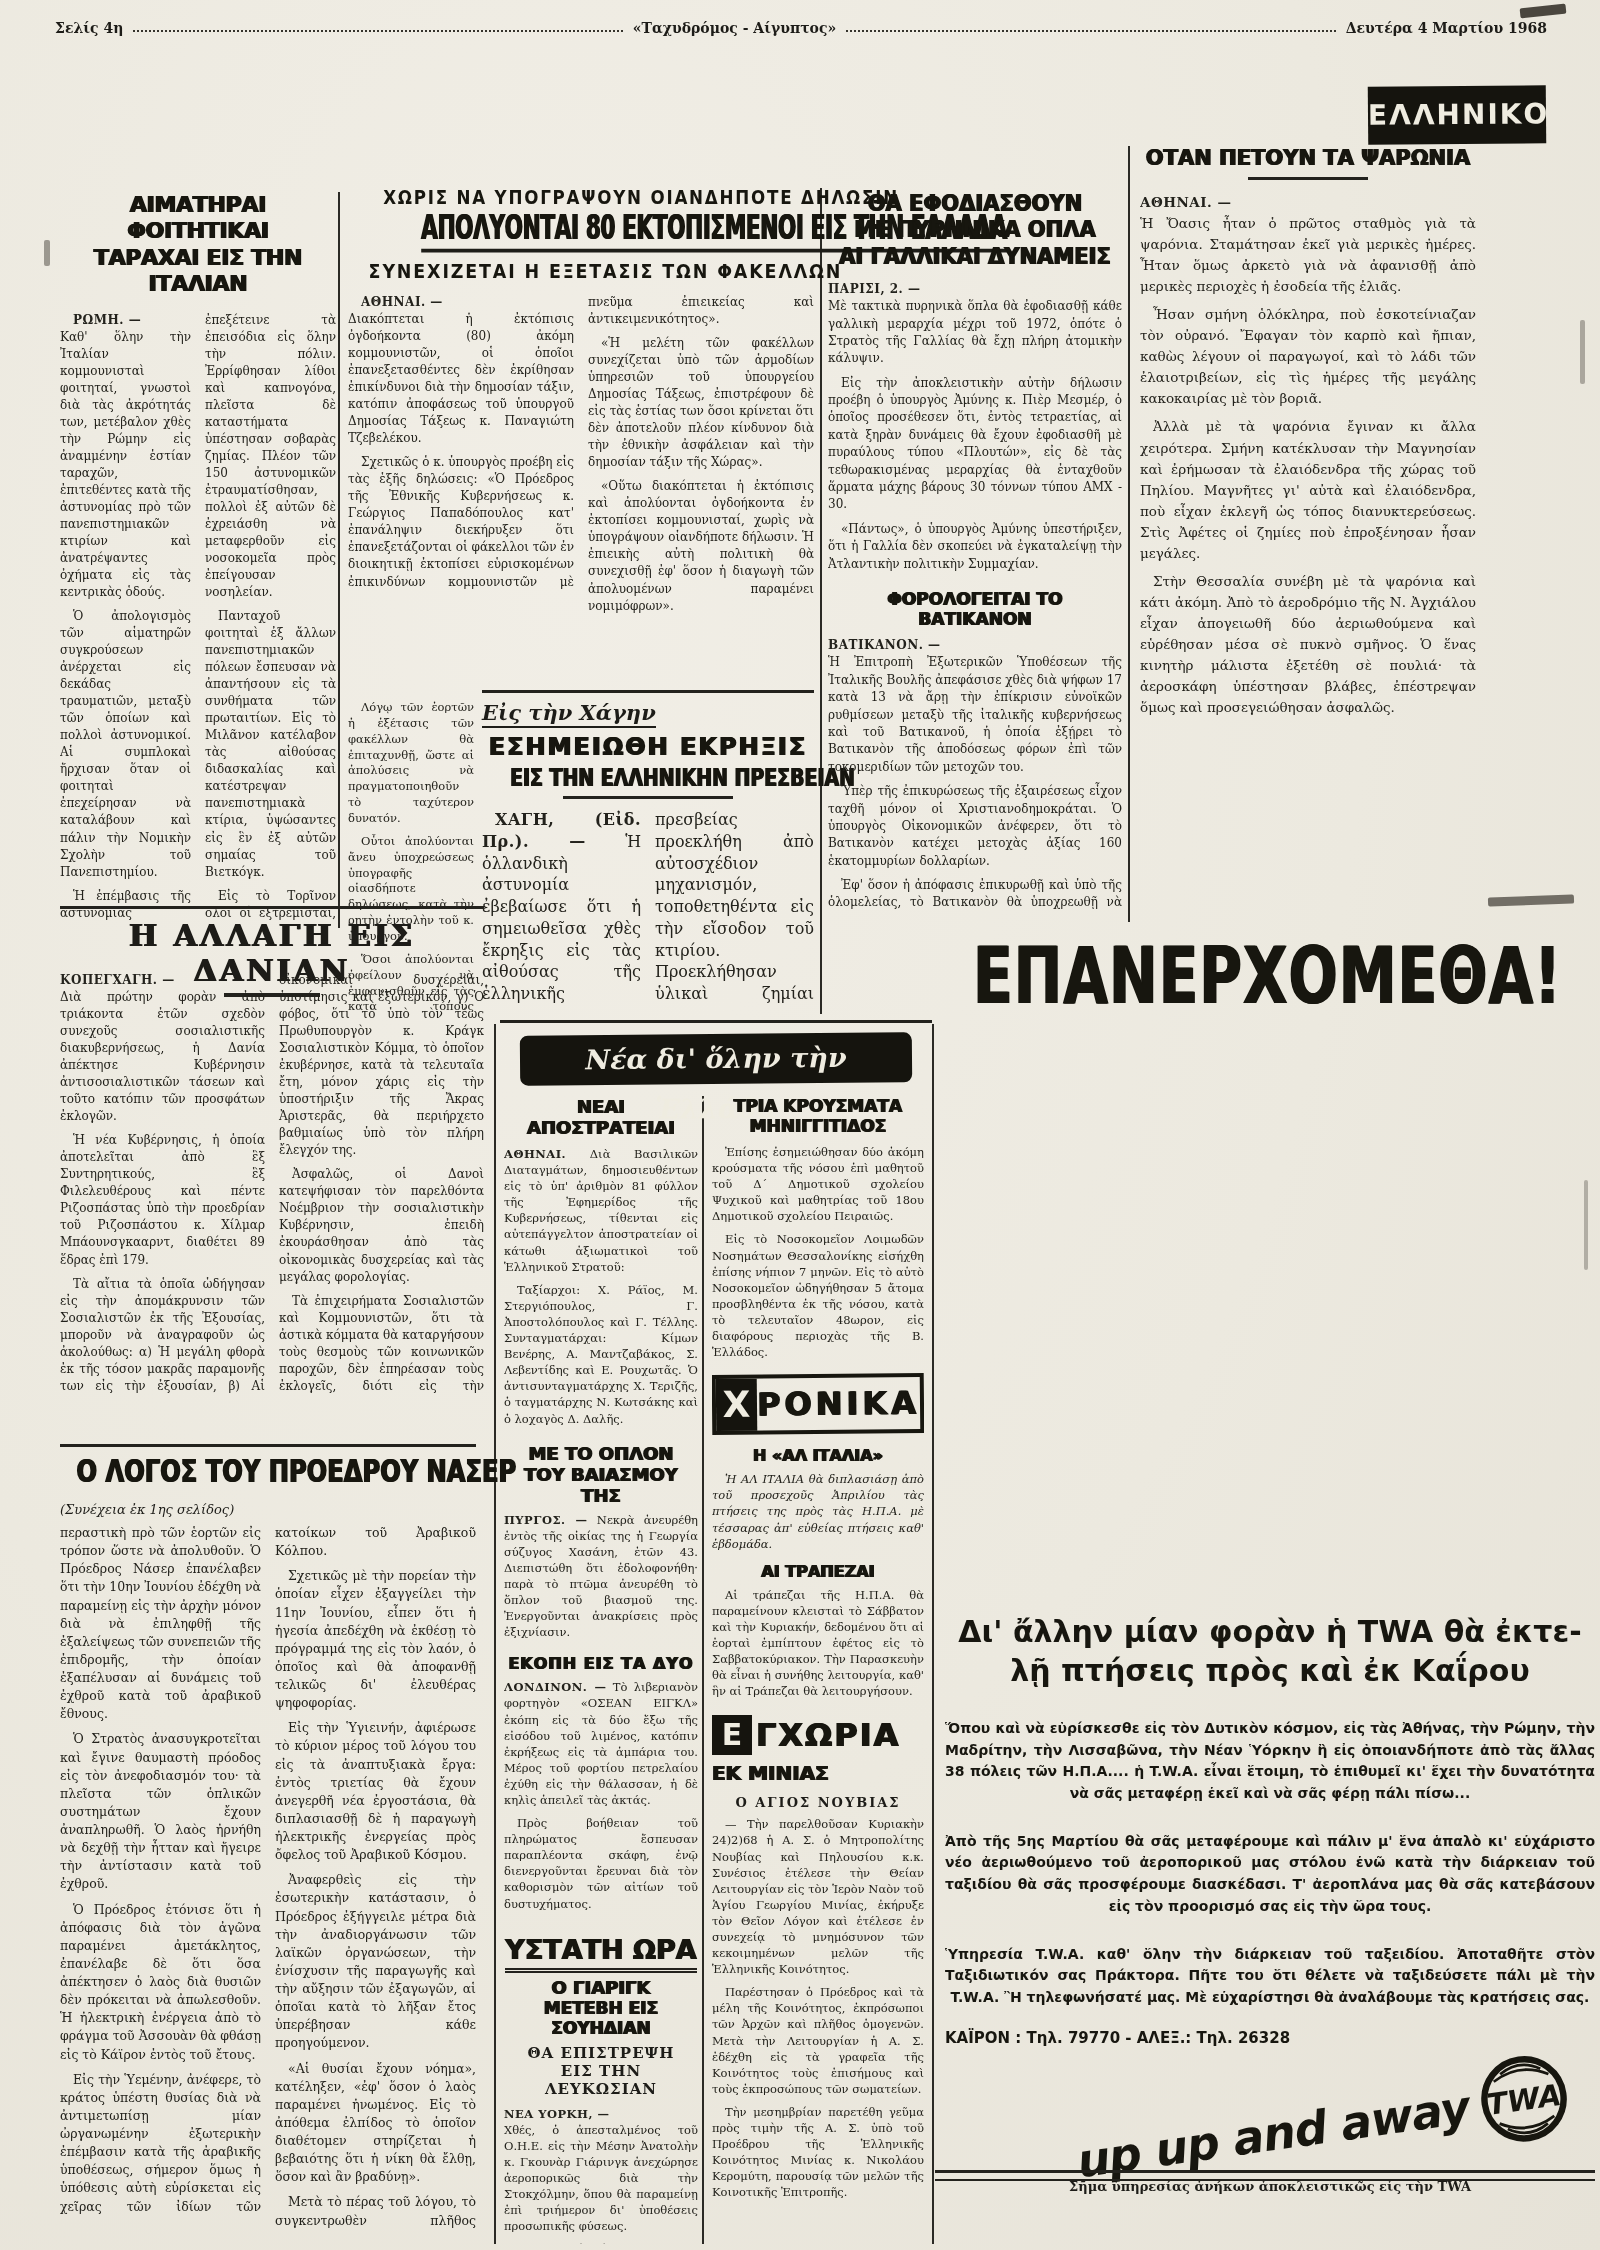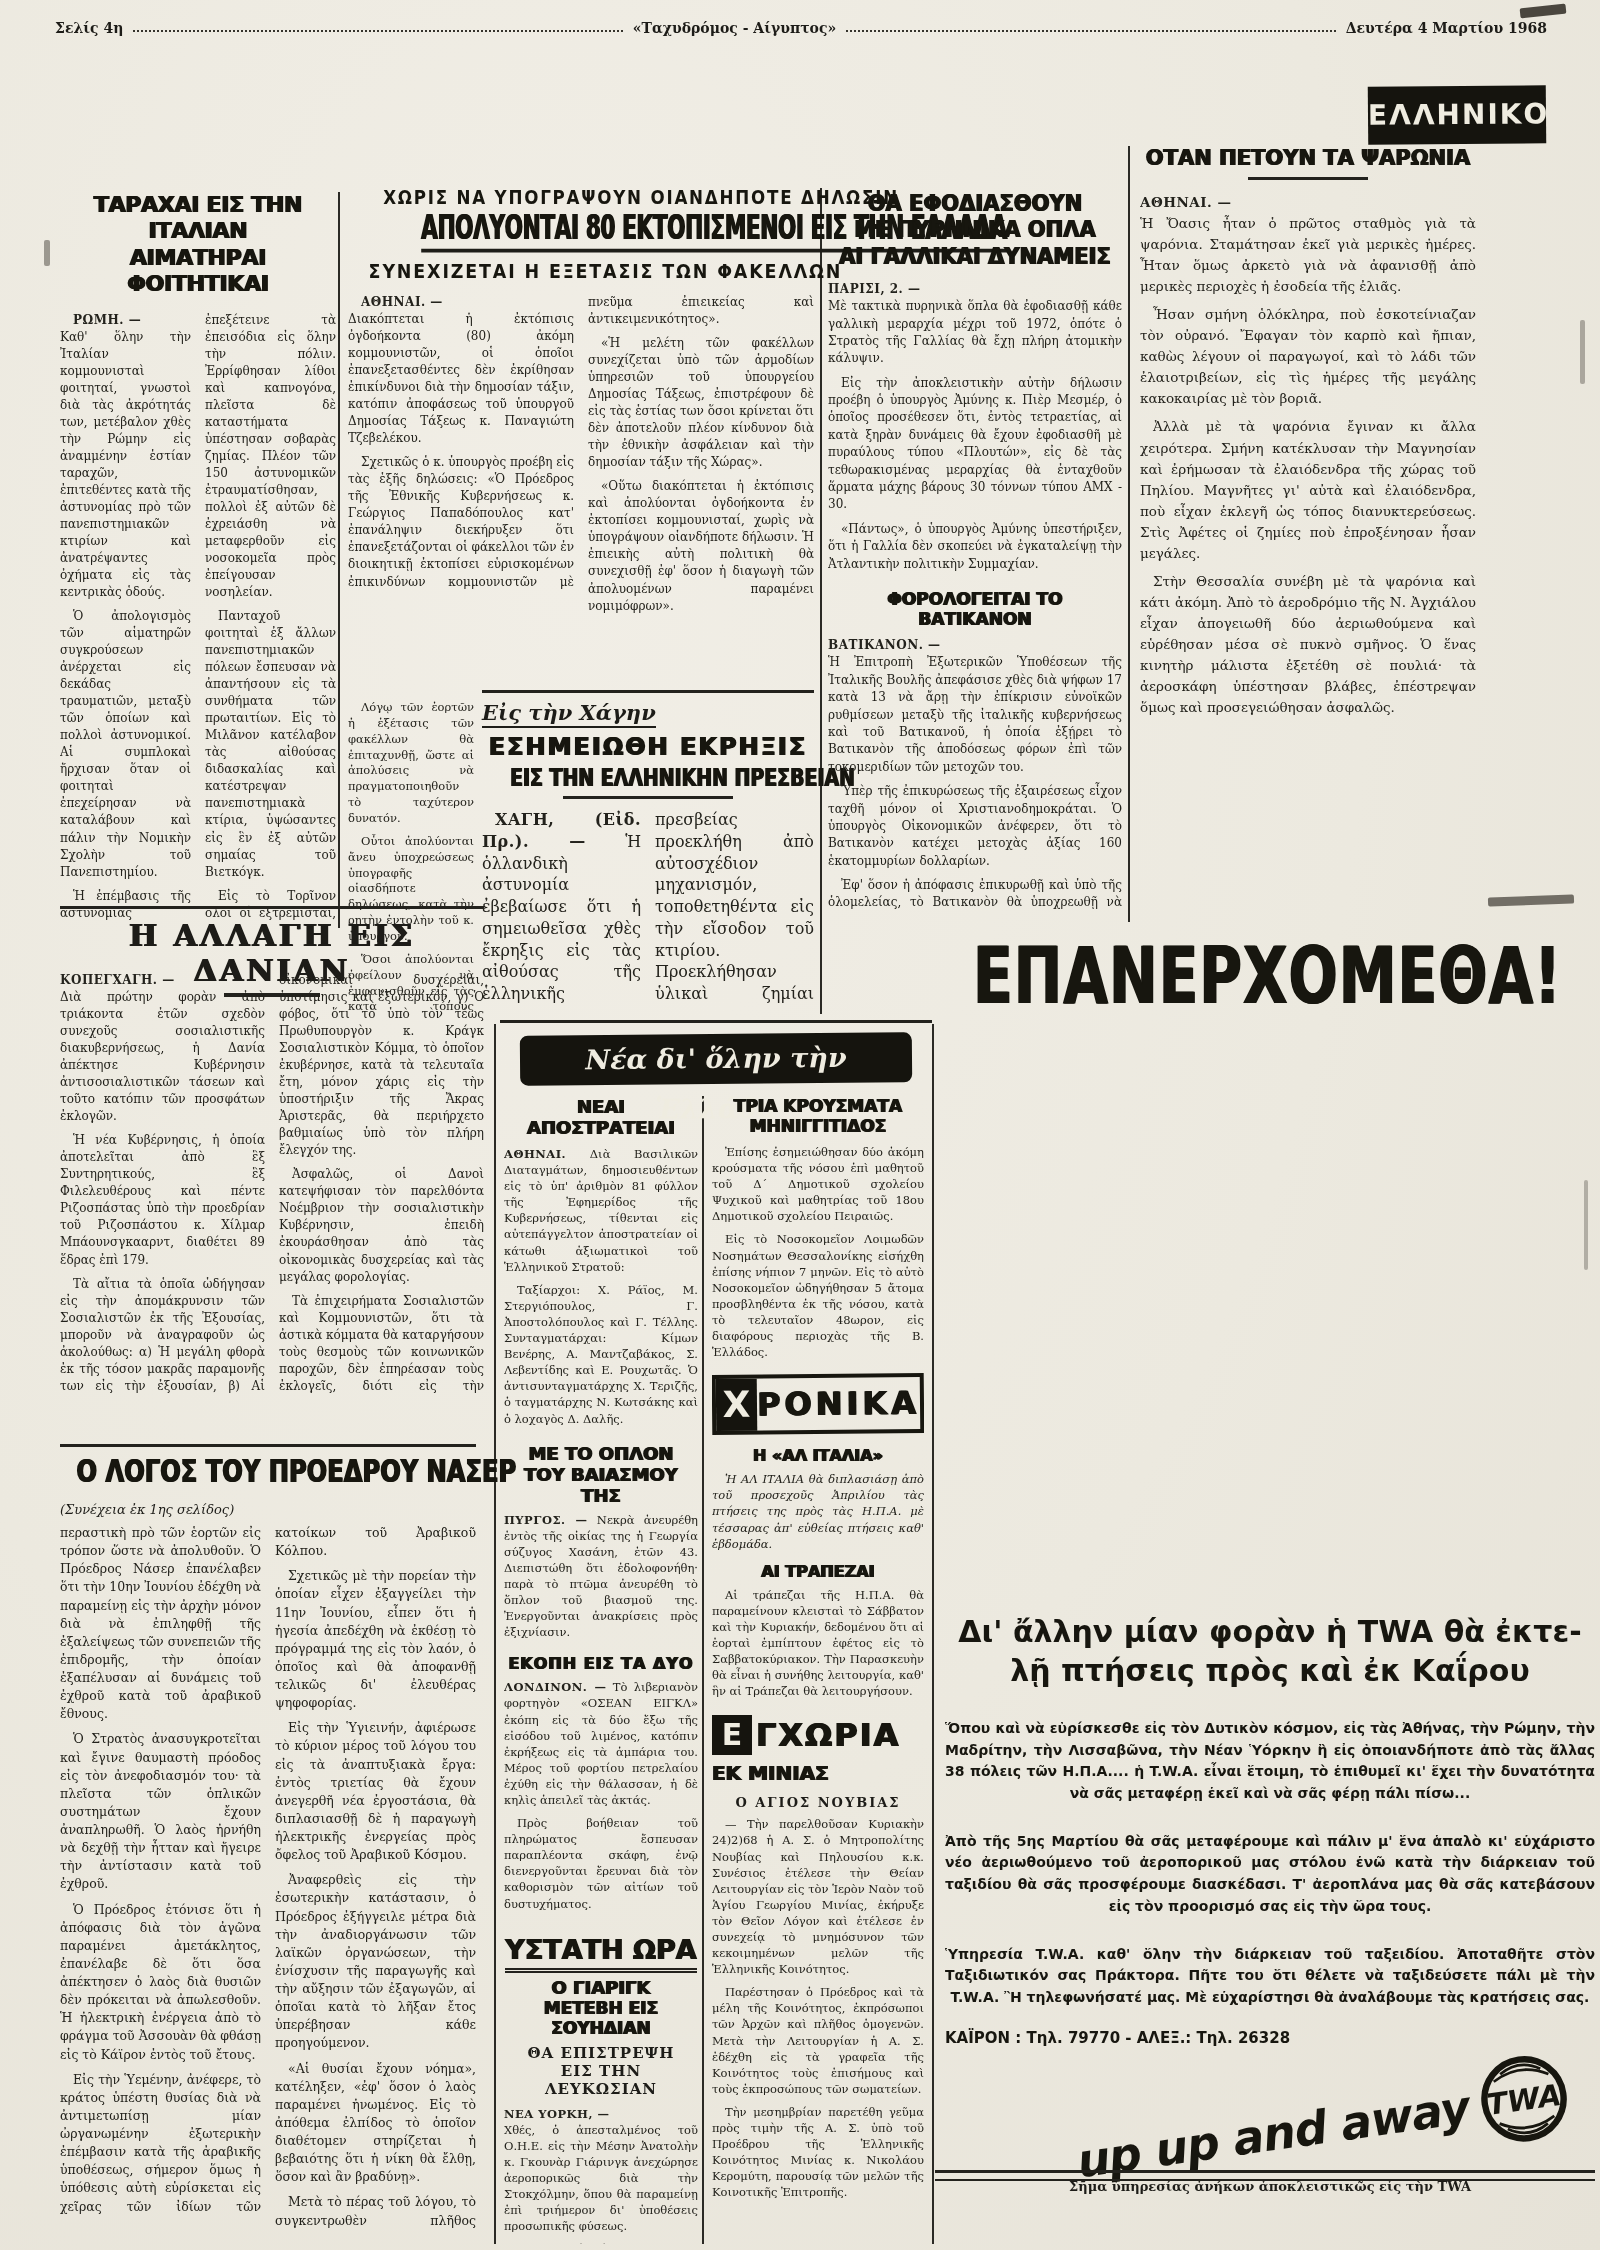--- a/index.html
+++ b/index.html
@@ -44,22 +44,22 @@
   <div class="abs blackbox ctr hd" style="left:1368px;top:86px;width:178px;height:58px;line-height:58px;font-size:28px;letter-spacing:2px;transform:rotate(-0.5deg);">ΕΛΛΗΝΙΚΟ</div>
 
   <div class="vr" style="left:338px;top:192px;height:736px;"></div>
   <div class="vr" style="left:820px;top:188px;height:826px;"></div>
   <div class="vr" style="left:1128px;top:146px;height:776px;"></div>
   <div class="vr" style="left:494px;top:1024px;height:1220px;"></div>
   <div class="vr" style="left:702px;top:1096px;height:1148px;"></div>
   <div class="vr" style="left:932px;top:1024px;height:1220px;"></div>
 
   <div class="abs" style="left:60px;top:192px;width:276px;">
+    <div class="ctr hd hvy" style="font-size:22px;line-height:1.2;letter-spacing:-0.3px;">ΑΙΜΑΤΗΡΑΙ ΦΟΙΤΗΤΙΚΑΙ</div>
     <div class="ctr hd hvy" style="font-size:22px;line-height:1.2;letter-spacing:-0.3px;">ΤΑΡΑΧΑΙ ΕΙΣ ΤΗΝ ΙΤΑΛΙΑΝ</div>
-    <div class="ctr hd hvy" style="font-size:22px;line-height:1.2;letter-spacing:-0.3px;">ΑΙΜΑΤΗΡΑΙ ΦΟΙΤΗΤΙΚΑΙ</div>
     <div class="bt c2" style="margin-top:14px;font-size:12px;line-height:1.42;height:620px;overflow:hidden;">
       <p><span class="dl">ΡΩΜΗ. —</span><br>
          <span>Καθ' ὅλην τὴν Ἰταλίαν κομμουνισταὶ φοιτηταί, γνωστοὶ διὰ τὰς ἀκρότητάς των, μετέβαλον χθὲς τὴν Ρώμην εἰς ἀναμμένην ἑστίαν ταραχῶν, ἐπιτεθέντες κατὰ τῆς ἀστυνομίας πρὸ τῶν πανεπιστημιακῶν κτιρίων καὶ ἀνατρέψαντες ὀχήματα εἰς τὰς κεντρικὰς ὁδούς.</span></p>
       <p>Ὁ ἀπολογισμὸς τῶν αἱματηρῶν συγκρούσεων ἀνέρχεται εἰς δεκάδας τραυματιῶν, μεταξὺ τῶν ὁποίων καὶ πολλοὶ ἀστυνομικοί. Αἱ συμπλοκαὶ ἤρχισαν ὅταν οἱ φοιτηταὶ ἐπεχείρησαν νὰ καταλάβουν καὶ πάλιν τὴν Νομικὴν Σχολὴν τοῦ Πανεπιστημίου.</p>
       <p>Ἡ ἐπέμβασις τῆς ἀστυνομίας ἐπεξέτεινε τὰ ἐπεισόδια εἰς ὅλην τὴν πόλιν. Ἐρρίφθησαν λίθοι καὶ καπνογόνα, πλεῖστα δὲ καταστήματα ὑπέστησαν σοβαρὰς ζημίας. Πλέον τῶν 150 ἀστυνομικῶν ἐτραυματίσθησαν, πολλοὶ ἐξ αὐτῶν δὲ ἐχρειάσθη νὰ μεταφερθοῦν εἰς νοσοκομεῖα πρὸς ἐπείγουσαν νοσηλείαν.</p>
       <p>Πανταχοῦ φοιτηταὶ ἐξ ἄλλων πανεπιστημιακῶν πόλεων ἔσπευσαν νὰ ἀπαντήσουν εἰς τὰ συνθήματα τῶν πρωταιτίων. Εἰς τὸ Μιλᾶνον κατέλαβον τὰς αἰθούσας διδασκαλίας καὶ κατέστρεψαν πανεπιστημιακὰ κτίρια, ὑψώσαντες εἰς ἓν ἐξ αὐτῶν σημαίας τοῦ Βιετκόγκ.</p>
       <p>Εἰς τὸ Τορῖνον ὅλοι οἱ ἐξτρεμισταί, οἱ ὁποῖοι εὑρίσκοντο εἰς τὰς αἰθούσας διδασκαλίας τοῦ ἐκεῖ Πανεπιστημίου, κατέστρεψαν πανεπιστημιακὰ κτίρια καὶ ἐξεδιώχθησαν ἐξ ἐφόδου ὑπὸ τῶν δυνάμεων ἀσφαλείας.</p>
 
     </div>
   </div>

